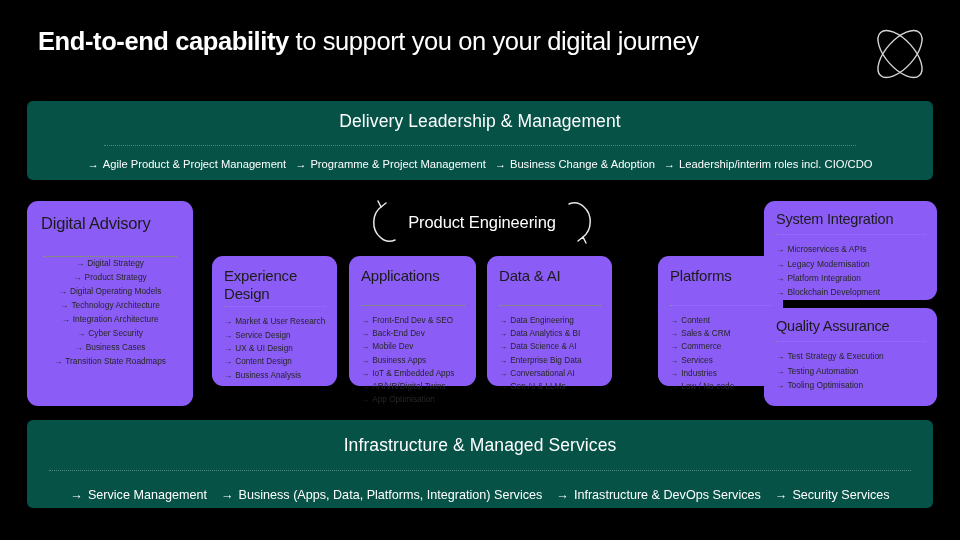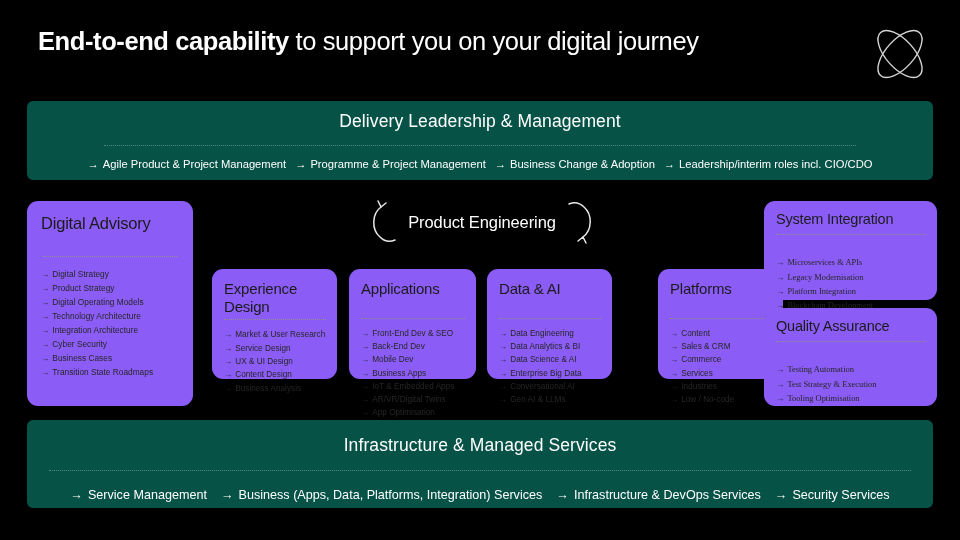--- a/index.html
+++ b/index.html
@@ -145,29 +145,28 @@
   .card-list li .arw { margin-right: 3px; }
 
   
   .card-advisory {
     left: 27px; top: 201px;
     width: 166px; height: 205px;
     padding: 13px 14px 10px 14px;
   }
   .card-advisory .card-title { font-size: 16.5px; }
   .card-advisory .card-divider { margin: 23px 2px 0 2px; }
-  .card-advisory .card-list { margin-top: 11px; }
+  .card-advisory .card-list { margin-top: 0; text-align: center; }
   .card-advisory .card-list li { font-size: 8.3px; line-height: 1.68; }
 
   
   .card-col {
     top: 256px;
-    height: 110px;
+    height: 130px;
     padding: 11px 11px 8px 12px;
-    margin-top: 13px;
   }
   .card-col .card-divider { margin-top: 9px; }
   .card-col .card-list { margin-top: 8px; }
 
   .card-experience   { left: 212px; width: 125px; }
   .card-applications { left: 349px; width: 127px; }
   .card-data         { left: 487px; width: 125px; }
   .card-platforms    { left: 658px; width: 125px; }
 
   .card-experience .card-title,
@@ -179,21 +178,21 @@
   .card-applications .card-divider { margin-top: 20px; }
   .card-data .card-divider { margin-top: 20px; }
   .card-platforms .card-divider { margin-top: 20px; }
 
   
   .card-right { left: 764px; width: 173px; padding: 10px 11px 10px 12px; }
   .card-sysint { top: 201px; height: 99px; }
   .card-qa     { top: 308px; height: 98px; }
   .card-right .card-title { font-size: 14.5px; }
   .card-right .card-divider { margin-top: 6px; }
-  .card-right .card-list { margin-top: 21px; font-family: Liberation Serif, serif; }
+  .card-right .card-list { margin-top: 7px; }
   .card-right .card-list li { font-size: 8.4px; line-height: 1.72; }
 </style>
 </head>
 <body>
 
 <div class="header">
   <div class="header-title">
     <b>End-to-end capability</b><span> to support you on your digital journey</span>
   </div>
   <svg class="logo" viewBox="0 0 68 68">
@@ -314,22 +313,22 @@
     <li><span class="arw">→</span><span>Legacy Modernisation</span></li>
     <li><span class="arw">→</span><span>Platform Integration</span></li>
     <li><span class="arw">→</span><span>Blockchain Development</span></li>
   </ul>
 </div>
 
 <div class="card card-right card-qa">
   <div class="card-title">Quality Assurance</div>
   <div class="card-divider"></div>
   <ul class="card-list">
+    <li><span class="arw">→</span><span>Test Strategy &amp; Execution</span></li>
     <li><span class="arw">→</span><span>Testing Automation</span></li>
-    <li><span class="arw">→</span><span>Test Strategy &amp; Execution</span></li>
     <li><span class="arw">→</span><span>Tooling Optimisation</span></li>
   </ul>
 </div>
 
 <div class="banner banner-bottom">
   <div class="banner-title">Infrastructure &amp; Managed Services</div>
   <div class="banner-divider"></div>
   <div class="banner-items">
     <span class="banner-item">
         <span class="arw">→</span>

